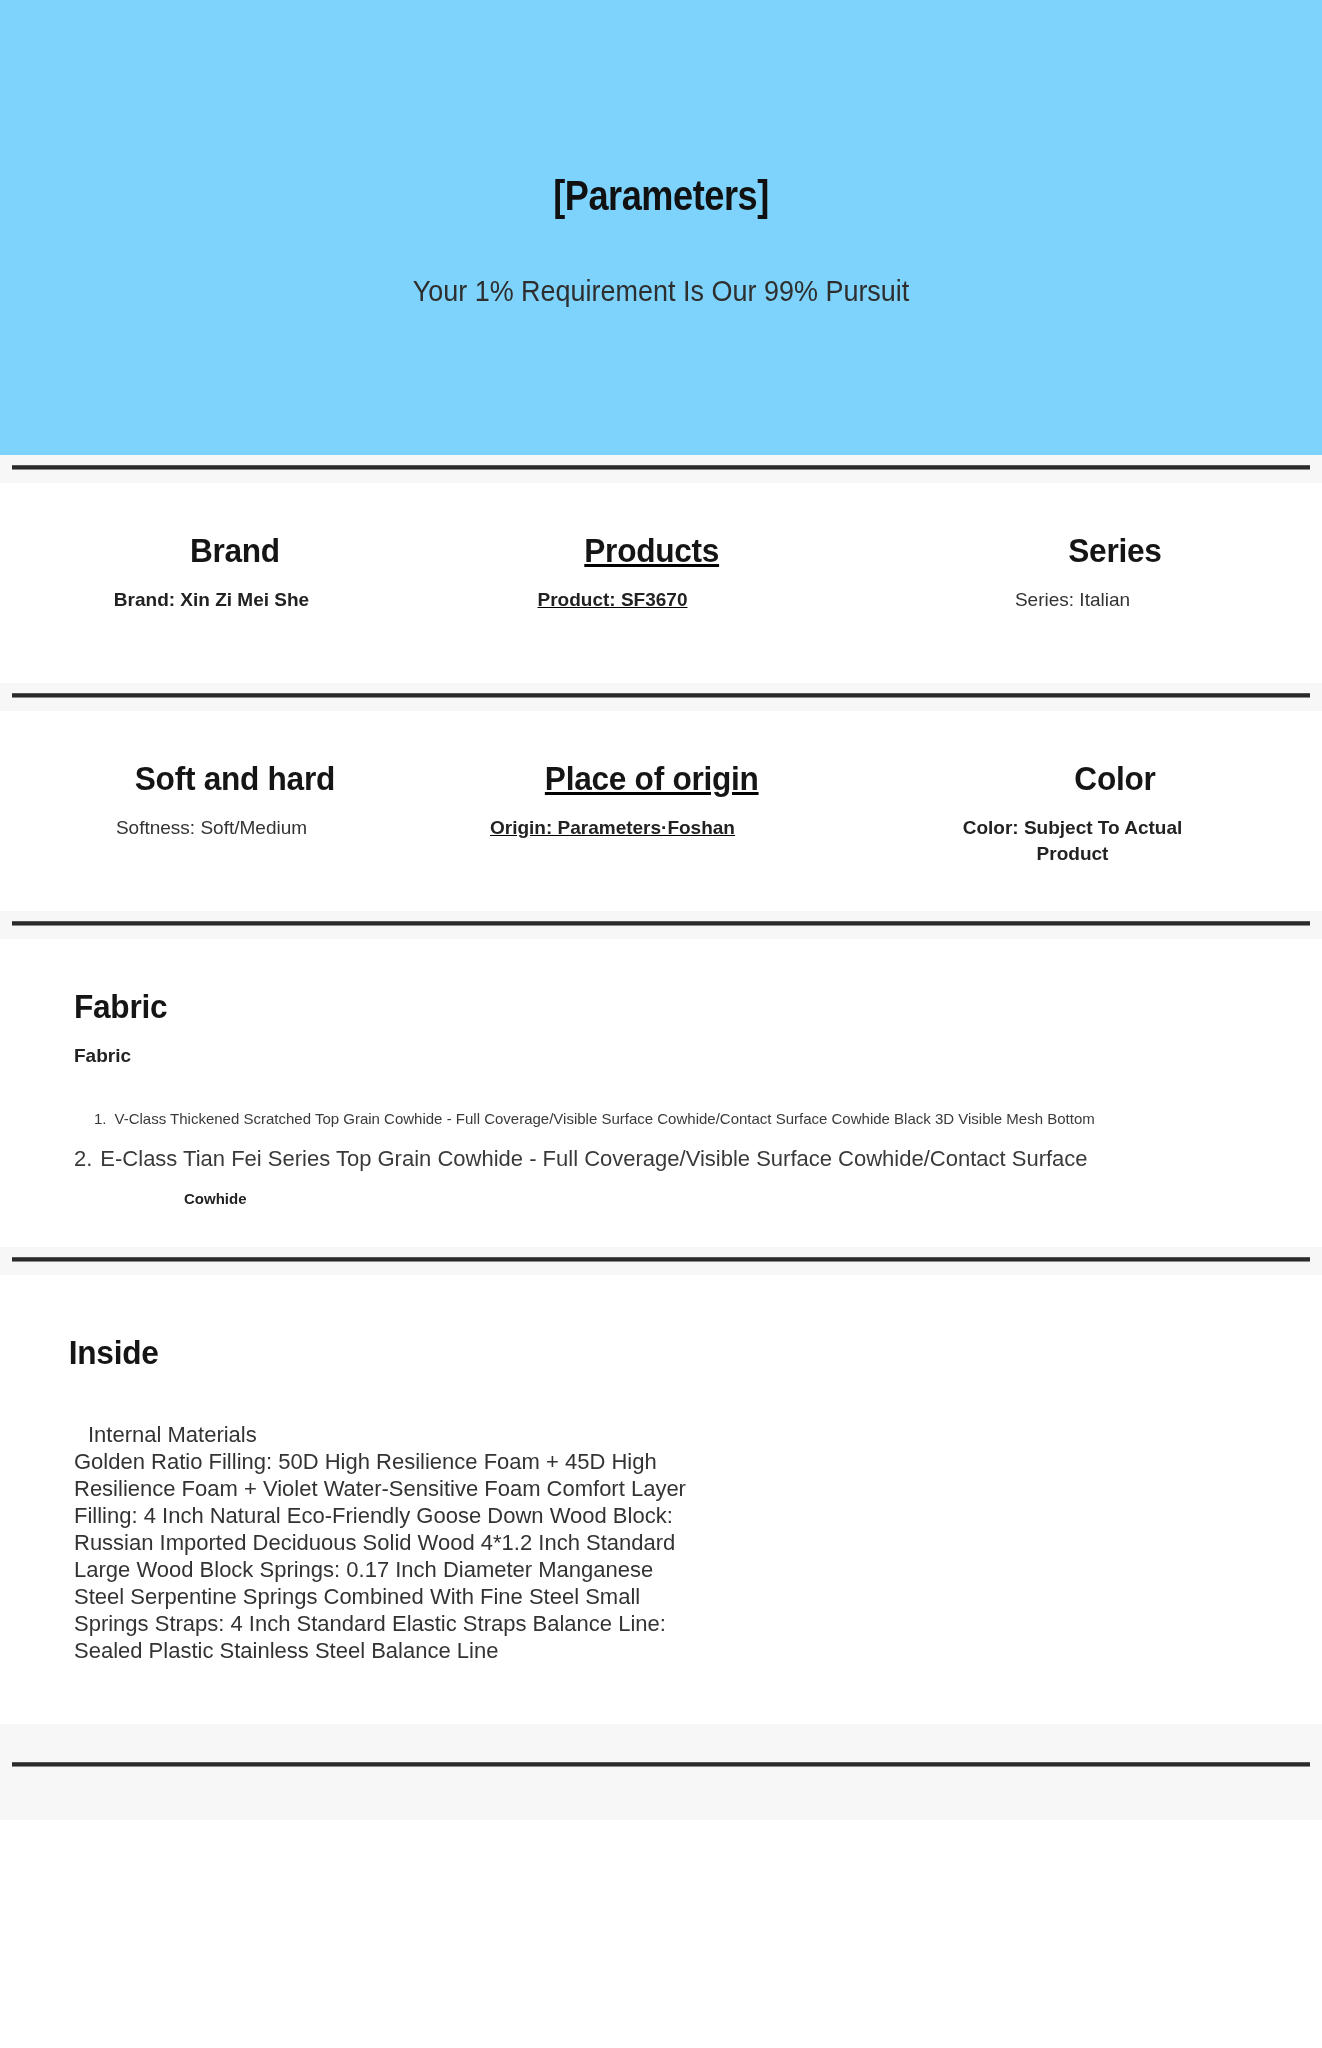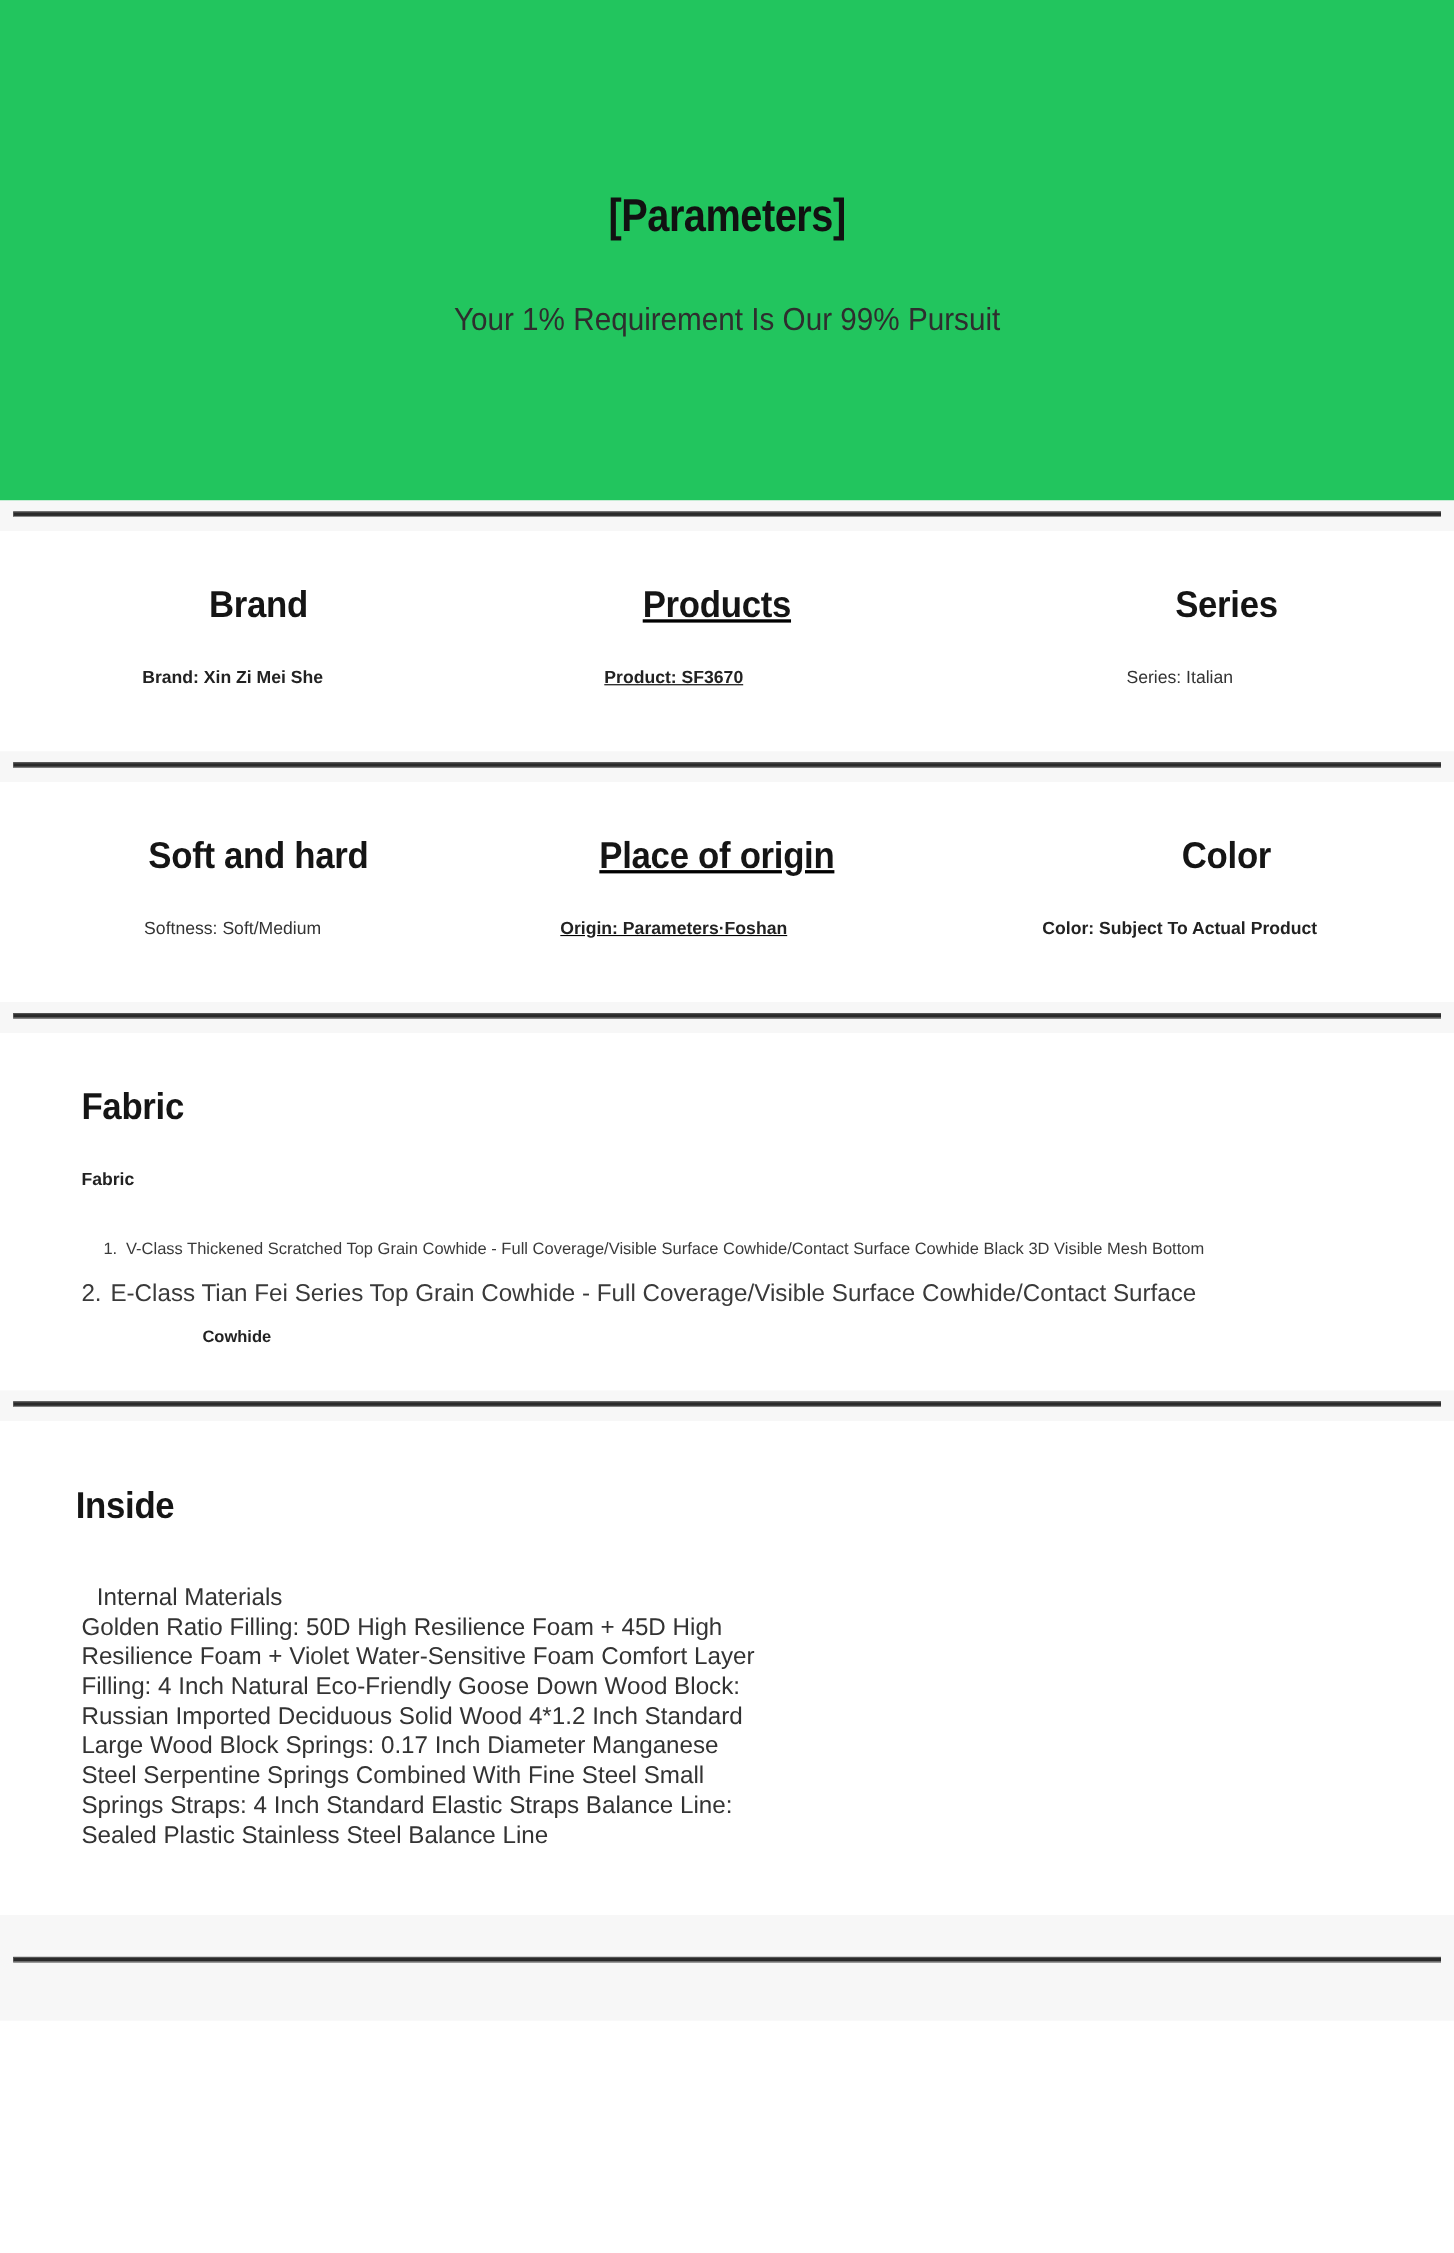--- a/index.html
+++ b/index.html
@@ -11,21 +11,21 @@
   }
   .page{
     width:1322px;
     min-height:2048px;
     position:relative;
     background:#ffffff;
   }
 
   
   .header-band{
-    background:#22c55e;
+    background:#7dd3fc;
     height:455px;
     position:relative;
   }
   .title{
     text-align:center;
     padding-top:172px;
     font-size:42px;
     font-weight:bold;
     color:#111111;
     letter-spacing:-0.5px;
@@ -79,24 +79,24 @@
     font-size:34px;
     font-weight:bold;
     color:#151515;
     letter-spacing:-0.3px;
     white-space:nowrap;
     font-family:"Liberation Sans Narrow","Liberation Sans",sans-serif;
     transform:scaleX(0.93);
     transform-origin:left center;
   }
   .grp-val{
-    font-size:16px;
+    font-size:19px;
     color:#333333;
     line-height:26px;
-    margin-top:34px;
+    margin-top:17px;
     max-width:275px;
   }
   .grp-val.bold{ font-weight:bold; color:#222; }
 
   
   .sec1{ padding-top:48px; height:200px; }
   
   .sec2{ padding-top:48px; height:200px; }
 
   

